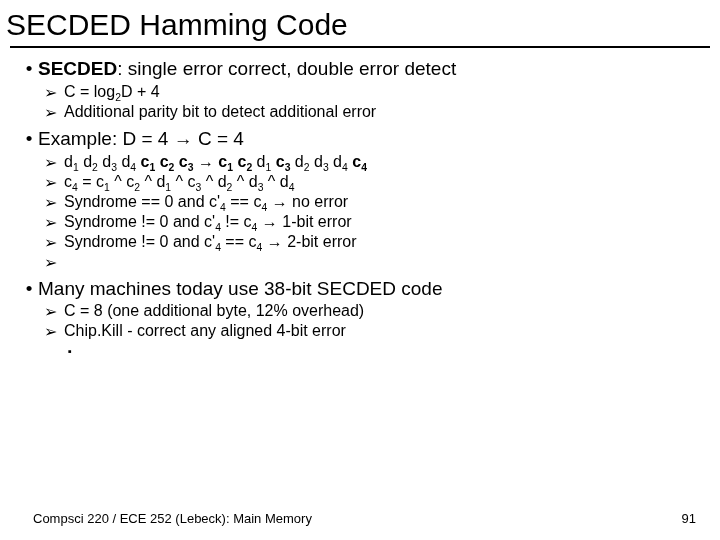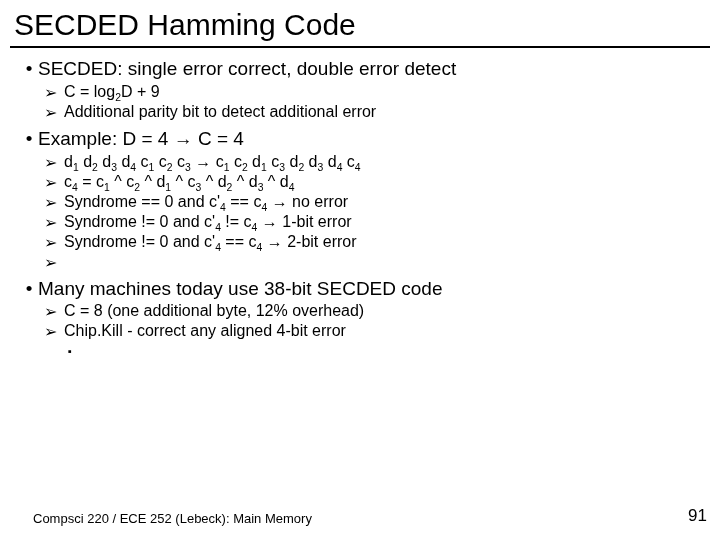--- a/index.html
+++ b/index.html
@@ -1,46 +1,46 @@
 <!DOCTYPE html>
 <html><head>
 <meta charset="utf-8">
 <style>
 html,body{margin:0;padding:0;width:720px;height:540px;background:#fff;font-family:Verdana,Geneva,sans-serif;color:#000;overflow:hidden}
 .slide{width:720px;height:540px;position:relative;box-sizing:border-box}
-.title{font-size:30px;padding:8px 14px 4px 14px;font-family:Verdana,sans-serif}
+.title{font-size:30px;padding:8px 14px 4px 6px;font-family:Verdana,sans-serif}
 .hr{height:2px;background:#000;margin:0 10px 10px 10px}
 .body{padding:0 20px}
 .l1{font-size:19px;margin:6px 0 2px 0;display:flex;align-items:flex-start}
 .l1 .dot{width:18px;flex:none;text-align:center;line-height:1.2}
 .l2{font-size:16px;margin:1px 0 1px 24px;display:flex;align-items:flex-start}
 .l2 .arr{width:20px;flex:none;font-family:Arial,sans-serif}
 .l3{font-size:16px;margin:1px 0 1px 48px;display:flex;align-items:flex-start}
 .l3 .sq{width:18px;flex:none;font-size:11px;padding-top:3px}
-.b{font-weight:normal}
+.b{font-weight:bold}
 sub{font-size:0.65em;vertical-align:sub;line-height:0}
 .footer-l{position:absolute;bottom:14px;left:33px;font-size:13px}
-.footer-r{position:absolute;bottom:14px;right:13px;font-size:17px}
+.footer-r{position:absolute;bottom:14px;right:24px;font-size:13px}
 </style>
 </head>
 <body>
 <div class="slide">
 
 <div class="title">SECDED Hamming Code</div>
 <div class="hr"></div>
 
 <div class="body">
 
   <div class="l1">
     <span class="dot">•</span>
     <span><span class="b">SECDED</span><span>: single error correct, double error detect</span></span>
   </div>
   <div class="l2">
     <span class="arr">➢</span>
-    <span><span>C = log</span><sub>2</sub><span>D + 9</span></span>
+    <span><span>C = log</span><sub>2</sub><span>D + 4</span></span>
   </div>
   <div class="l2">
     <span class="arr">➢</span>
     <span>Additional parity bit to detect additional error</span>
   </div>
 
   <div class="l1">
     <span class="dot">•</span>
     <span>Example: D = 4 → C = 4</span>
   </div>

